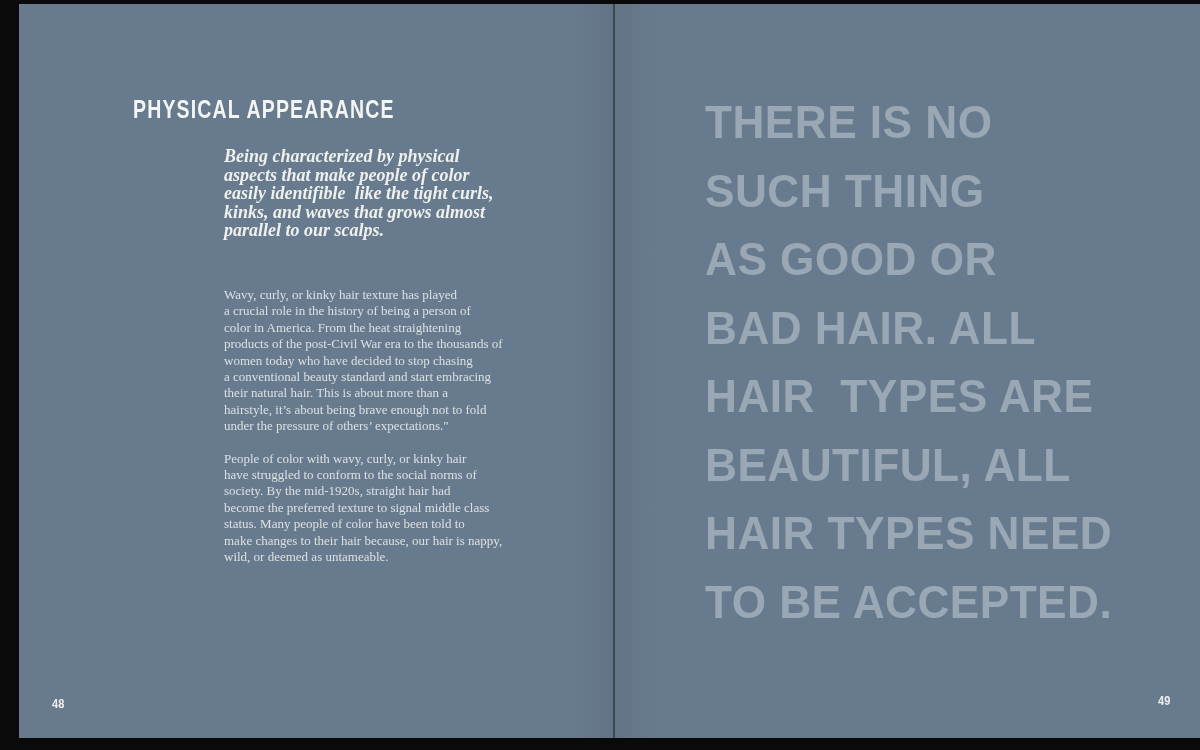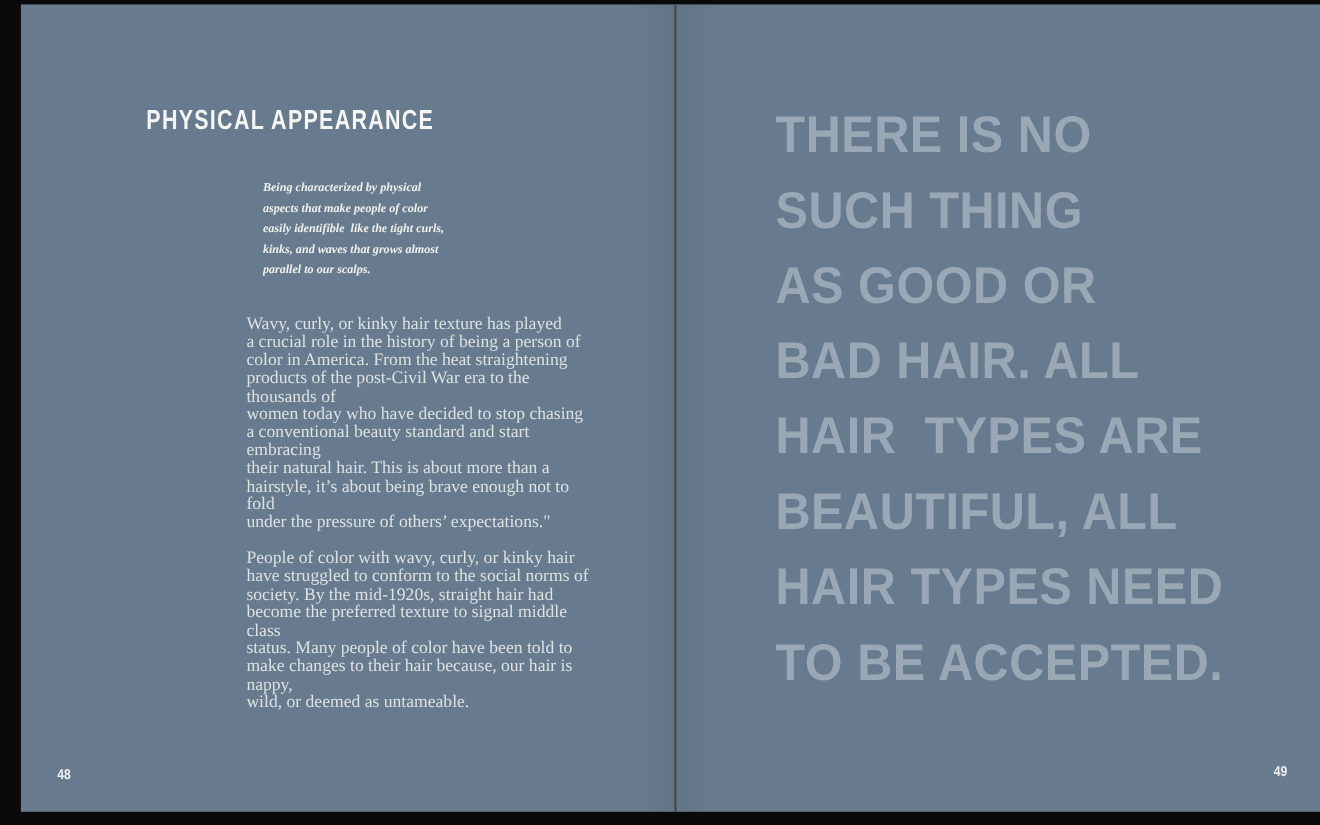--- a/index.html
+++ b/index.html
@@ -53,36 +53,36 @@
     font-weight: bold;
     letter-spacing: 1.5px;
     color: var(--title-color, #f4f6f4);
     transform: scaleX(0.78);
     transform-origin: left top;
     white-space: nowrap;
   }
   .intro {
     position: absolute;
     left: 205px; top: 143px;
-    margin: 15px;
+    margin: 0;
     width: 270px;
     font-family: "Liberation Serif", serif;
     font-style: italic;
     font-weight: bold;
-    font-size: 11px;
+    font-size: 18px;
     line-height: 18.6px;
     color: var(--intro-color, #eff1ee);
     white-space: pre-wrap;
   }
   .bodycopy {
     position: absolute;
     left: 205px; top: 283px;
     width: 320px;
     font-family: "Liberation Serif", serif;
-    font-size: 16px;
+    font-size: 13px;
     line-height: 16.4px;
     color: var(--body-color, #dce1e2);
   }
   .bodycopy p {
     margin: 0 0 16px 0;
     white-space: pre-wrap;
   }
   .quote {
     position: absolute;
     left: 686px; top: 84px;

